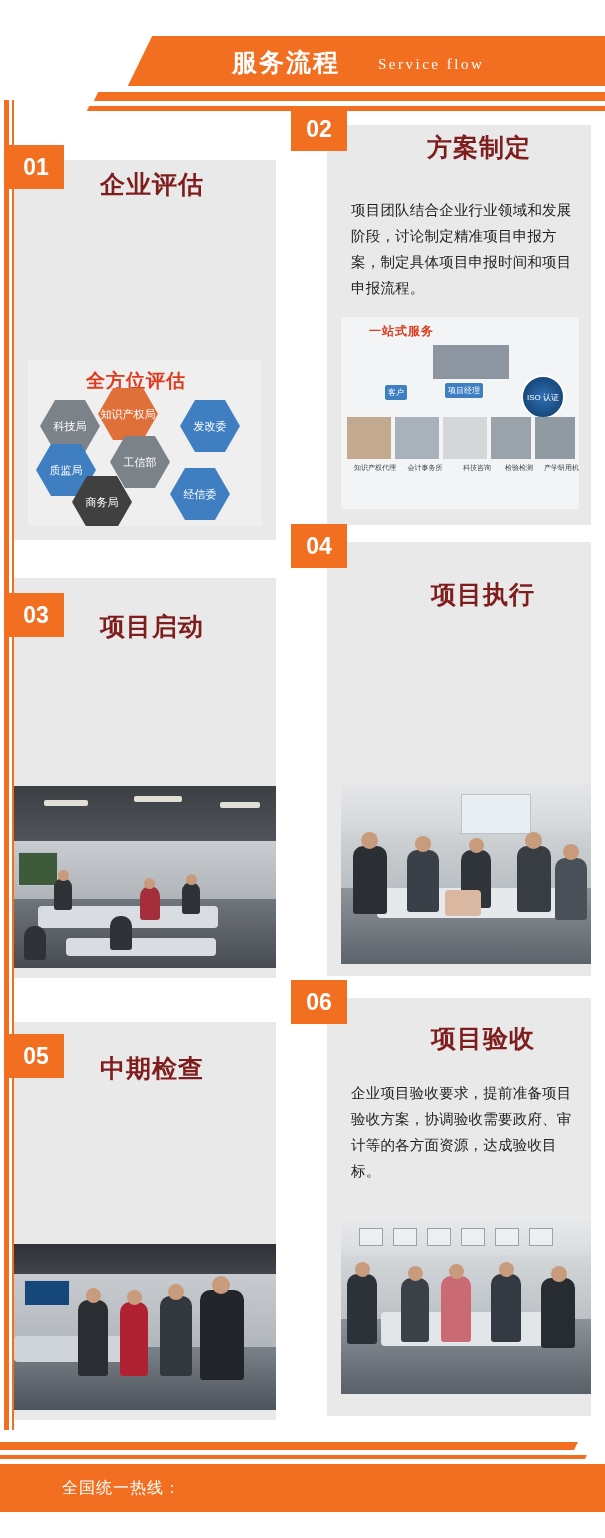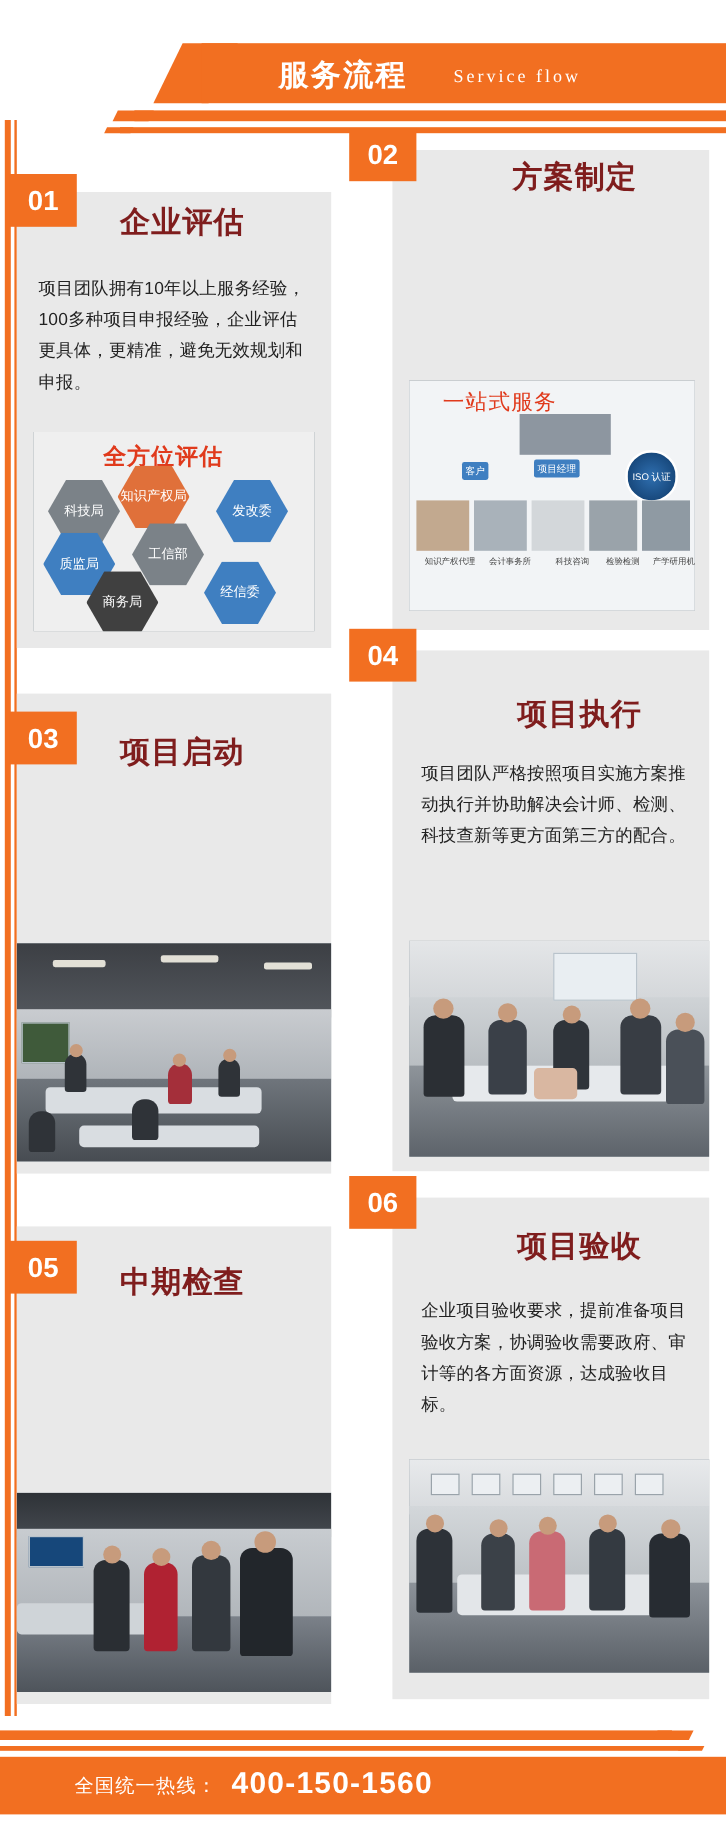--- a/index.html
+++ b/index.html
@@ -150,21 +150,21 @@
     color: #e03a1c;
     font-size: 19px;
     font-weight: bold;
     letter-spacing: 1px;
   }
 
   
   .oss { position: absolute; inset: 0; background: #f2f4f6; }
   .oss-title {
     position: absolute; top: 6px; left: 28px;
-    color: #e03a1c; font-size: 18px; font-weight: normal;
+    color: #e03a1c; font-size: 12px; font-weight: bold;
     letter-spacing: 1px;
   }
   .oss-node {
     position: absolute;
     background: #3f7fc1; color: #fff;
     font-size: 8px; text-align: center;
     border-radius: 2px;
     padding: 2px 3px;
   }
   .oss-photo {
@@ -268,21 +268,20 @@
     <div class="hdr-title">服务流程</div>
     <div class="hdr-sub">Service flow</div>
   </div>
 
   <div class="left-rail"></div>
   <div class="left-rail2"></div>
 
   <div class="card" style="left:14px; top:160px; width:262px; height:380px;">
     <div class="card-num" style="left:-6px; top:-15px;">01</div>
     <div class="card-title" style="left:86px; top:8px;">企业评估</div>
-    <div class="card-body" style="left:18px; top:68px; width:228px;">项目团队拥有10年以上服务经验，100多种项目申报经验，企业评估更具体，更精准，避免无效规划和申报。</div>
 
     <div class="photo" style="left:14px; top:200px; width:234px; height:166px;">
       <div class="hexwrap">
         <div class="hex-title">全方位评估</div>
         <div class="hex" style="left:12px; top:40px; background:#7b8288;">
           <span class="hex-label">科技局</span>
         </div>
         <div class="hex" style="left:70px; top:28px; background:#e0703a;">
           <span class="hex-label">知识产权局</span>
         </div>
@@ -301,20 +300,21 @@
         <div class="hex" style="left:142px; top:108px; background:#3f7fc1;">
           <span class="hex-label">经信委</span>
         </div>
       </div>
     </div>
   </div>
 
   <div class="card" style="left:327px; top:125px; width:264px; height:400px;">
     <div class="card-num" style="left:-36px; top:-18px;">02</div>
     <div class="card-title" style="left:100px; top:6px;">方案制定</div>
+    <div class="card-body" style="left:24px; top:72px; width:222px;">项目团队结合企业行业领域和发展阶段，讨论制定精准项目申报方案，制定具体项目申报时间和项目申报流程。</div>
 
     <div class="photo" style="left:14px; top:192px; width:238px; height:192px;">
       <div class="oss">
         <div class="oss-title">一站式服务</div>
         <div class="oss-node" style="left:44px; top:68px;">客户</div>
         <div class="oss-node" style="left:104px; top:66px;">项目经理</div>
         <div class="oss-photo" style="left:92px; top:28px; width:76px; height:34px; background:#8d96a0;"></div>
         <div class="oss-seal" style="left:180px; top:58px;">
           <span>ISO 认证</span>
         </div>
@@ -355,21 +355,20 @@
         <div class="r-head" style="left:172px; top:88px; width:11px; height:11px;"></div>
         <div class="r-person" style="left:96px; top:130px; width:22px; height:34px;"></div>
         <div class="r-person" style="left:10px; top:140px; width:22px; height:34px;"></div>
       </div>
     </div>
   </div>
 
   <div class="card" style="left:327px; top:542px; width:264px; height:434px;">
     <div class="card-num" style="left:-36px; top:-18px;">04</div>
     <div class="card-title" style="left:104px; top:36px;">项目执行</div>
-    <div class="card-body" style="left:24px; top:90px; width:222px;">项目团队严格按照项目实施方案推动执行并协助解决会计师、检测、科技查新等更方面第三方的配合。</div>
 
     <div class="photo" style="left:14px; top:242px; width:250px; height:180px;">
       <div class="room">
         <div class="r-ceiling" style="background:linear-gradient(180deg,#e4e6e8 0%,#d2d5d8 100%); height:30%;"></div>
         <div class="r-wall" style="top:26%; height:34%; background:linear-gradient(180deg,#cfd3d6 0%,#b8bdc1 100%);"></div>
         <div class="r-floor" style="height:42%; background:linear-gradient(180deg,#8e949a 0%,#5d636a 100%);"></div>
         <div class="r-win" style="left:120px; top:10px; width:70px; height:40px; background:#e9eef2;"></div>
         <div class="r-table" style="left:36px; top:104px; width:186px; height:30px; background:#e6e9ec;"></div>
         <div class="r-person" style="left:12px; top:62px; width:34px; height:68px; background:#2b2f34;"></div>
         <div class="r-head" style="left:20px; top:48px; width:17px; height:17px;"></div>
@@ -440,16 +439,15 @@
     </div>
   </div>
 
   <div class="footer">
     <div class="ft-stripe"></div>
     <div class="ft-stripe-skew"></div>
     <div class="ft-stripe2"></div>
     <div class="ft-stripe2-skew"></div>
     <div class="ft-bar"></div>
     <div class="ft-label">全国统一热线：</div>
-    <div class="ft-phone">400-150-1560</div>
   </div>
 
 </div>
 
 </body></html>

